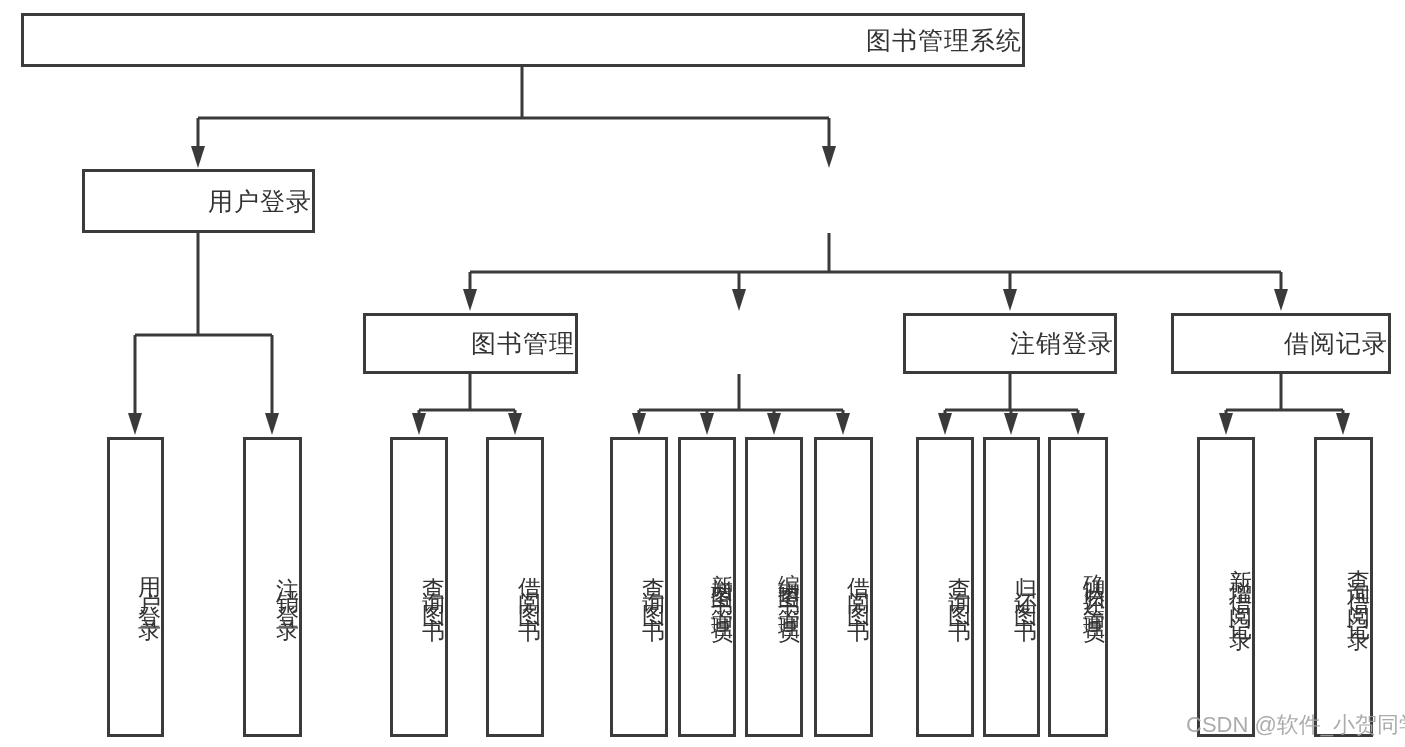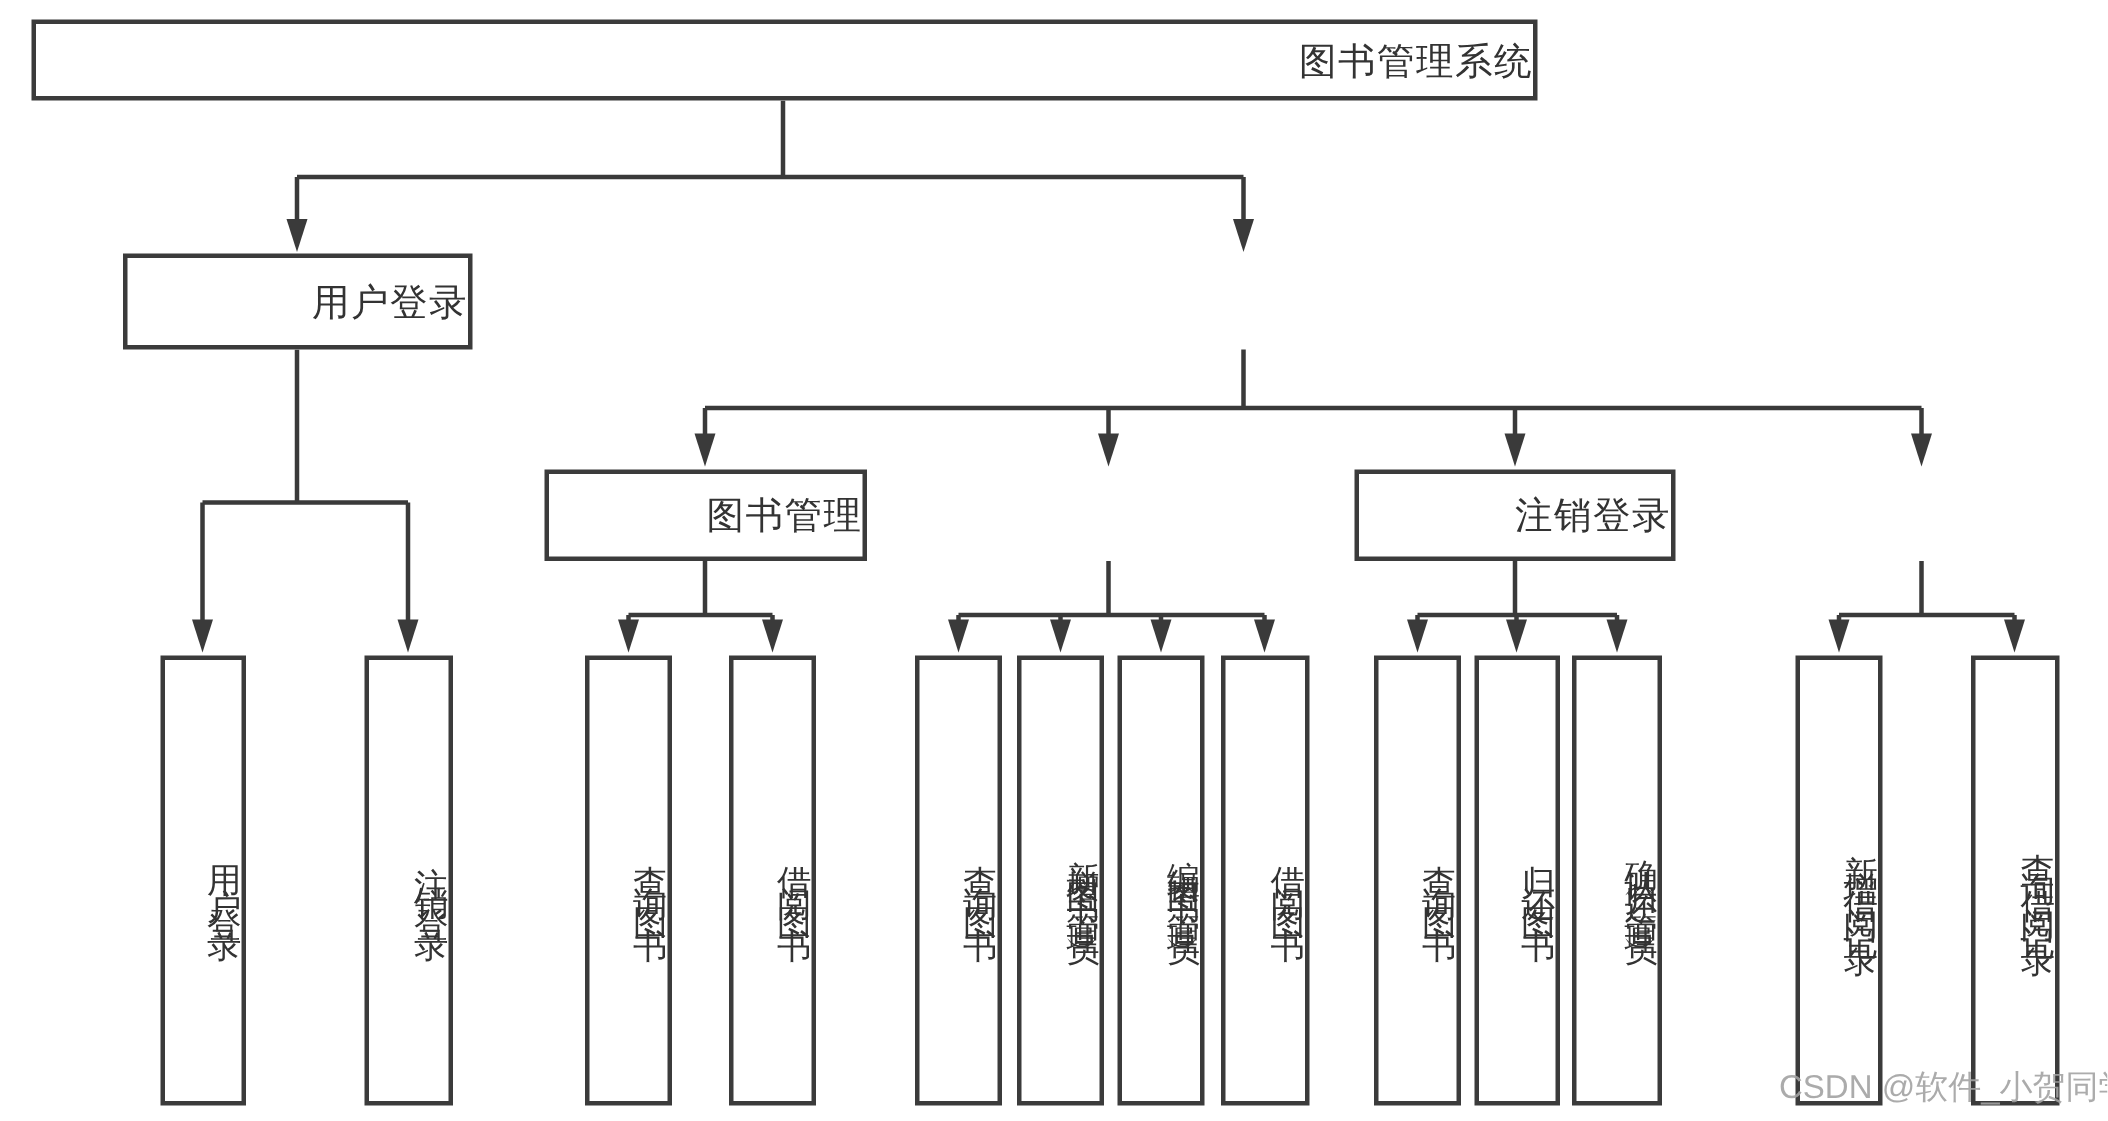--- a/index.html
+++ b/index.html
@@ -79,20 +79,23 @@
   <div class="box hnode" style="left:82px;top:169px;width:233px;height:64px">
     <span>用户登录</span>
   </div>
 
   <div class="box hnode" style="left:363px;top:313px;width:215px;height:61px">
     <span>图书管理</span>
   </div>
   <div class="box hnode" style="left:903px;top:313px;width:214px;height:61px">
     <span>注销登录</span>
   </div>
+  <div class="box hnode" style="left:1171px;top:313px;width:220px;height:61px">
+    <span>借阅记录</span>
+  </div>
 
   <div class="box leaf" style="left:107px;top:437px;width:57px;height:300px">
     <span class="len4">用户登录</span>
   </div>
   <div class="box leaf" style="left:243px;top:437px;width:59px;height:300px">
     <span class="len4">注销登录</span>
   </div>
   <div class="box leaf" style="left:390px;top:437px;width:58px;height:300px">
     <span class="len4">查询图书</span>
   </div>

